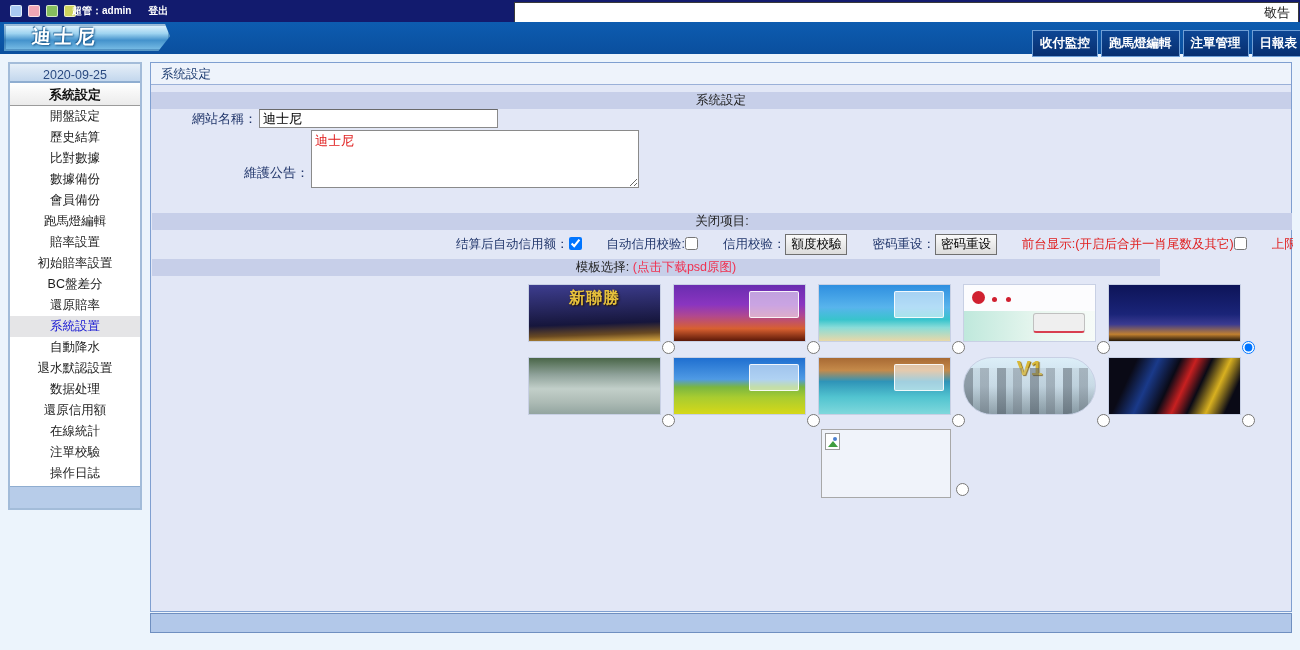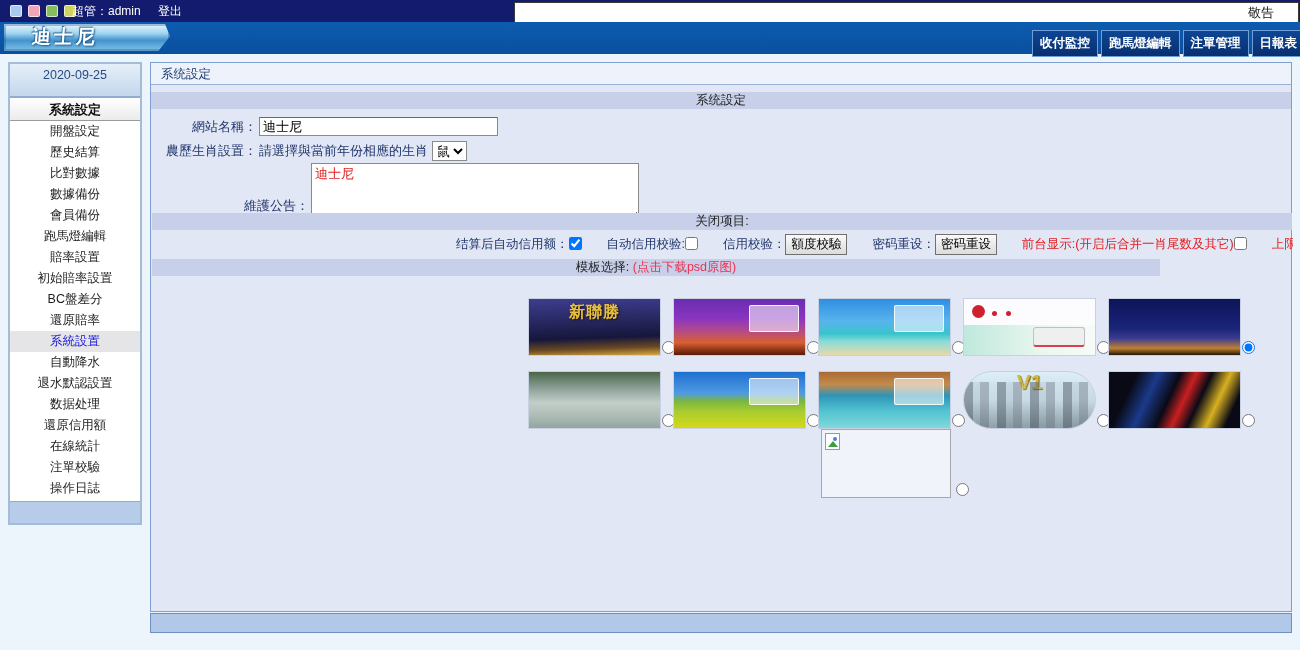--- a/index.html
+++ b/index.html
@@ -4,58 +4,58 @@
 <style>
   * { margin:0; padding:0; box-sizing:border-box; }
   html,body { width:1300px; height:650px; overflow:hidden; }
   body { font-family:"Liberation Sans","DejaVu Sans",sans-serif; background:#ecf4fc; position:relative; }
 
   
   .topbar { position:absolute; left:0; top:0; width:1300px; height:22px; background:#121b6e; }
   .dots { position:absolute; left:10px; top:5px; display:flex; gap:6px; }
   .dot { width:12px; height:12px; border-radius:2px; border:1px solid rgba(255,255,255,.65); }
   .dot1{ background:#a9c9f1; } .dot2{ background:#f0a6b6; } .dot3{ background:#86bd5e; } .dot4{ background:#ced25e; }
-  .admin-area { position:absolute; left:72px; top:0; height:18px; line-height:22px; color:#fff; font-size:12px; font-weight:normal; }
+  .admin-area { position:absolute; left:72px; top:0; height:18px; line-height:22px; color:#fff; font-size:10px; font-weight:bold; }
   .admin-area .logout { margin-left:14px; cursor:pointer; }
-  .marquee { position:absolute; left:514px; top:2px; width:785px; height:21px; background:#fff; border:1px solid #3a3a3a; line-height:19px; font-size:13px; color:#222; text-align:right; padding-right:24px; overflow:hidden; }
+  .marquee { position:absolute; left:514px; top:2px; width:785px; height:21px; background:#fff; border:1px solid #3a3a3a; line-height:19px; font-size:13px; color:#222; text-align:right; padding-right:8px; overflow:hidden; }
 
   
   .navbar { position:absolute; left:0; top:22px; width:1300px; height:32px; background:linear-gradient(180deg,#0d5cb0,#0a4f9e); }
   .logo { position:absolute; left:4px; top:2px; width:166px; height:27px;
           background:linear-gradient(180deg,#eaf7ff 0%,#9fd4f0 35%,#4492cc 60%,#7fc2e8 100%);
           clip-path:polygon(0 0,97% 0,100% 45%,93% 100%,0 100%);
           box-shadow:inset 0 0 0 2px rgba(20,80,140,.35); }
   .logo-text { font-size:19px; font-weight:bold; color:#fff; padding-left:28px; line-height:26px; letter-spacing:3px;
                text-shadow:1px 1px 2px #1c5d92, -1px -1px 1px #1c5d92; transform:skewX(-4deg); }
   .nav-items { position:absolute; left:1032px; top:8px; display:flex; gap:3px; }
   .nav-btn { background:linear-gradient(180deg,#0d4694,#082f70); border:1px solid #6f9fd6; color:#fff;
              font-size:12.5px; font-weight:bold; padding:4px 7px; white-space:nowrap; cursor:pointer; }
 
   
   .sidebar { position:absolute; left:8px; top:62px; width:134px; background:#fff; border:2px solid #a3bcd9; }
-  .side-date { height:34px; line-height:22px; text-align:center; font-size:12.5px; color:#2a4a80;
+  .side-date { height:19px; line-height:22px; text-align:center; font-size:12.5px; color:#2a4a80;
                background:linear-gradient(180deg,#e6eff8,#c3d7ed); border-bottom:2px solid #8fadd0; }
   .side-title { height:23px; line-height:23px; text-align:center; font-size:13px; font-weight:bold; color:#101010;
                 background:linear-gradient(180deg,#ffffff,#ebebeb); border-bottom:1px solid #9b9b9b; }
   .side-item { height:21px; line-height:21px; text-align:center; font-size:12.5px; color:#1c1c1c; cursor:pointer; }
   .side-item.selected { background:#e5e5e7; color:#1717d2; }
   .side-footer { height:22px; background:#b7cce9; border-top:1px solid #8fadd0; margin-top:2px; }
 
   
   .panel { position:absolute; left:150px; top:62px; width:1142px; height:550px; background:#e2e7f6; border:1px solid #7f9fd0; }
   .panel-header { height:22px; line-height:22px; background:#eef3fb; border-bottom:1px solid #9ab0d8;
                   color:#1c3b70; font-size:12.5px; padding-left:10px; }
   .band { height:17px; line-height:17px; background:#c7cfe9; text-align:center; font-size:12.5px; color:#222; }
   .band1 { margin-top:7px; }
   .band2 { position:absolute; left:1px; top:150px; width:1140px; }
   .band3 { position:absolute; left:1px; top:196px; width:1008px; }
   .link-red { color:#f03050; cursor:pointer; }
 
   .form-row { display:flex; align-items:center; font-size:13px; color:#21366b; }
-  .row1 { margin-top:8px; }
+  .row1 { }
   .row2 { margin-top:5px; }
   .row3 { margin-top:2px; align-items:flex-start; }
   .lbl { display:inline-block; text-align:right; white-space:nowrap; }
   .w105 { width:106px; } .w155 { width:158px; }
   input[type=text] { border:1px solid #8a8a8a; border-top-color:#6a6a6a; height:19px; font-size:13px;
                      padding:0 3px; font-family:inherit; background:#fff; }
   .site-input { width:239px; margin-left:2px; }
   .hint { margin-left:2px; white-space:nowrap; }
   select.zodiac { margin-left:4px; height:20px; font-size:13px; border:1px solid #8a8a8a; background:#fff; }
   textarea.notice { width:328px; height:58px; margin-left:2px; border:1px solid #8a8a8a; font-size:13px;
@@ -67,21 +67,21 @@
   .gap { display:inline-block; width:18px; }
   .sgap { display:inline-block; width:4px; }
   .red { color:#e02020; }
   .mini-btn { border:1px solid #707070; background:linear-gradient(180deg,#fafafa,#dcdcdc);
               font-size:12.5px; padding:1px 5px; font-family:inherit; cursor:pointer; }
 
   
   .tpl-grid { position:absolute; left:377px; top:221px; width:750px; }
   .tpl-row { display:flex; margin-bottom:5px; }
   .tpl-cell { position:relative; width:133px; height:68px; margin-right:12px; }
-  .tpl-img { width:133px; height:58px; border:1px solid #c8d0e4; overflow:hidden; position:relative;margin-top:14px; }
+  .tpl-img { width:133px; height:58px; border:1px solid #c8d0e4; overflow:hidden; position:relative; }
   .tpl-radio { position:absolute; right:-14px; bottom:-2px; margin:0; }
   .overlay-gold { position:absolute; left:0; right:0; top:3px; text-align:center; font-weight:bold;
                   color:#e8c23c; text-shadow:1px 1px 2px #201000; }
   .o1 { font-size:16px; letter-spacing:1px; }
   .o9 { font-size:21px; top:-2px; color:#d8b838; text-shadow:1px 1px 1px #806010; }
   .login-box { position:absolute; top:6px; right:6px; width:50px; height:27px; background:rgba(255,255,255,.55);
                border:1px solid rgba(255,255,255,.85); border-radius:2px; }
   .t1 { background:linear-gradient(178deg,#3d3d8f 0%,#27275f 40%,#16163c 68%,#6a4a22 86%,#d8a840 100%); }
   .t2 { background:linear-gradient(180deg,#6a2db0 0%,#8a35c0 35%,#b04890 55%,#d86030 78%,#5a1808 100%); }
   .t3 { background:linear-gradient(180deg,#2f8fe0 0%,#58b4ec 40%,#38c4cc 62%,#8adcd8 76%,#e8d8a8 100%); }
@@ -176,27 +176,20 @@
 </div>
 
 <div class="panel">
   <div class="panel-header">系统設定</div>
   <div class="band band1">系统設定</div>
 
   <div class="form-row row1">
     <span class="lbl w105">網站名稱：</span>
     <input type="text" class="site-input" value="迪士尼" style="">
   </div>
-  <div class="form-row row2">
-    <span class="lbl w105">農歷生肖設置：</span>
-    <span class="hint">請選擇與當前年份相應的生肖</span>
-    <select class="zodiac">
-      <option>鼠</option>
-    </select>
-  </div>
   <div class="form-row row3">
     <span class="lbl w155" style="margin-top:34px;">維護公告：</span>
     <textarea class="notice" style="">迪士尼</textarea>
   </div>
 
   <div class="band band2">关闭项目:</div>
 
   <div class="cb-row">
     <span>结算后自动信用额：</span><input type="checkbox" checked="" style="">
     <span class="gap"></span>

